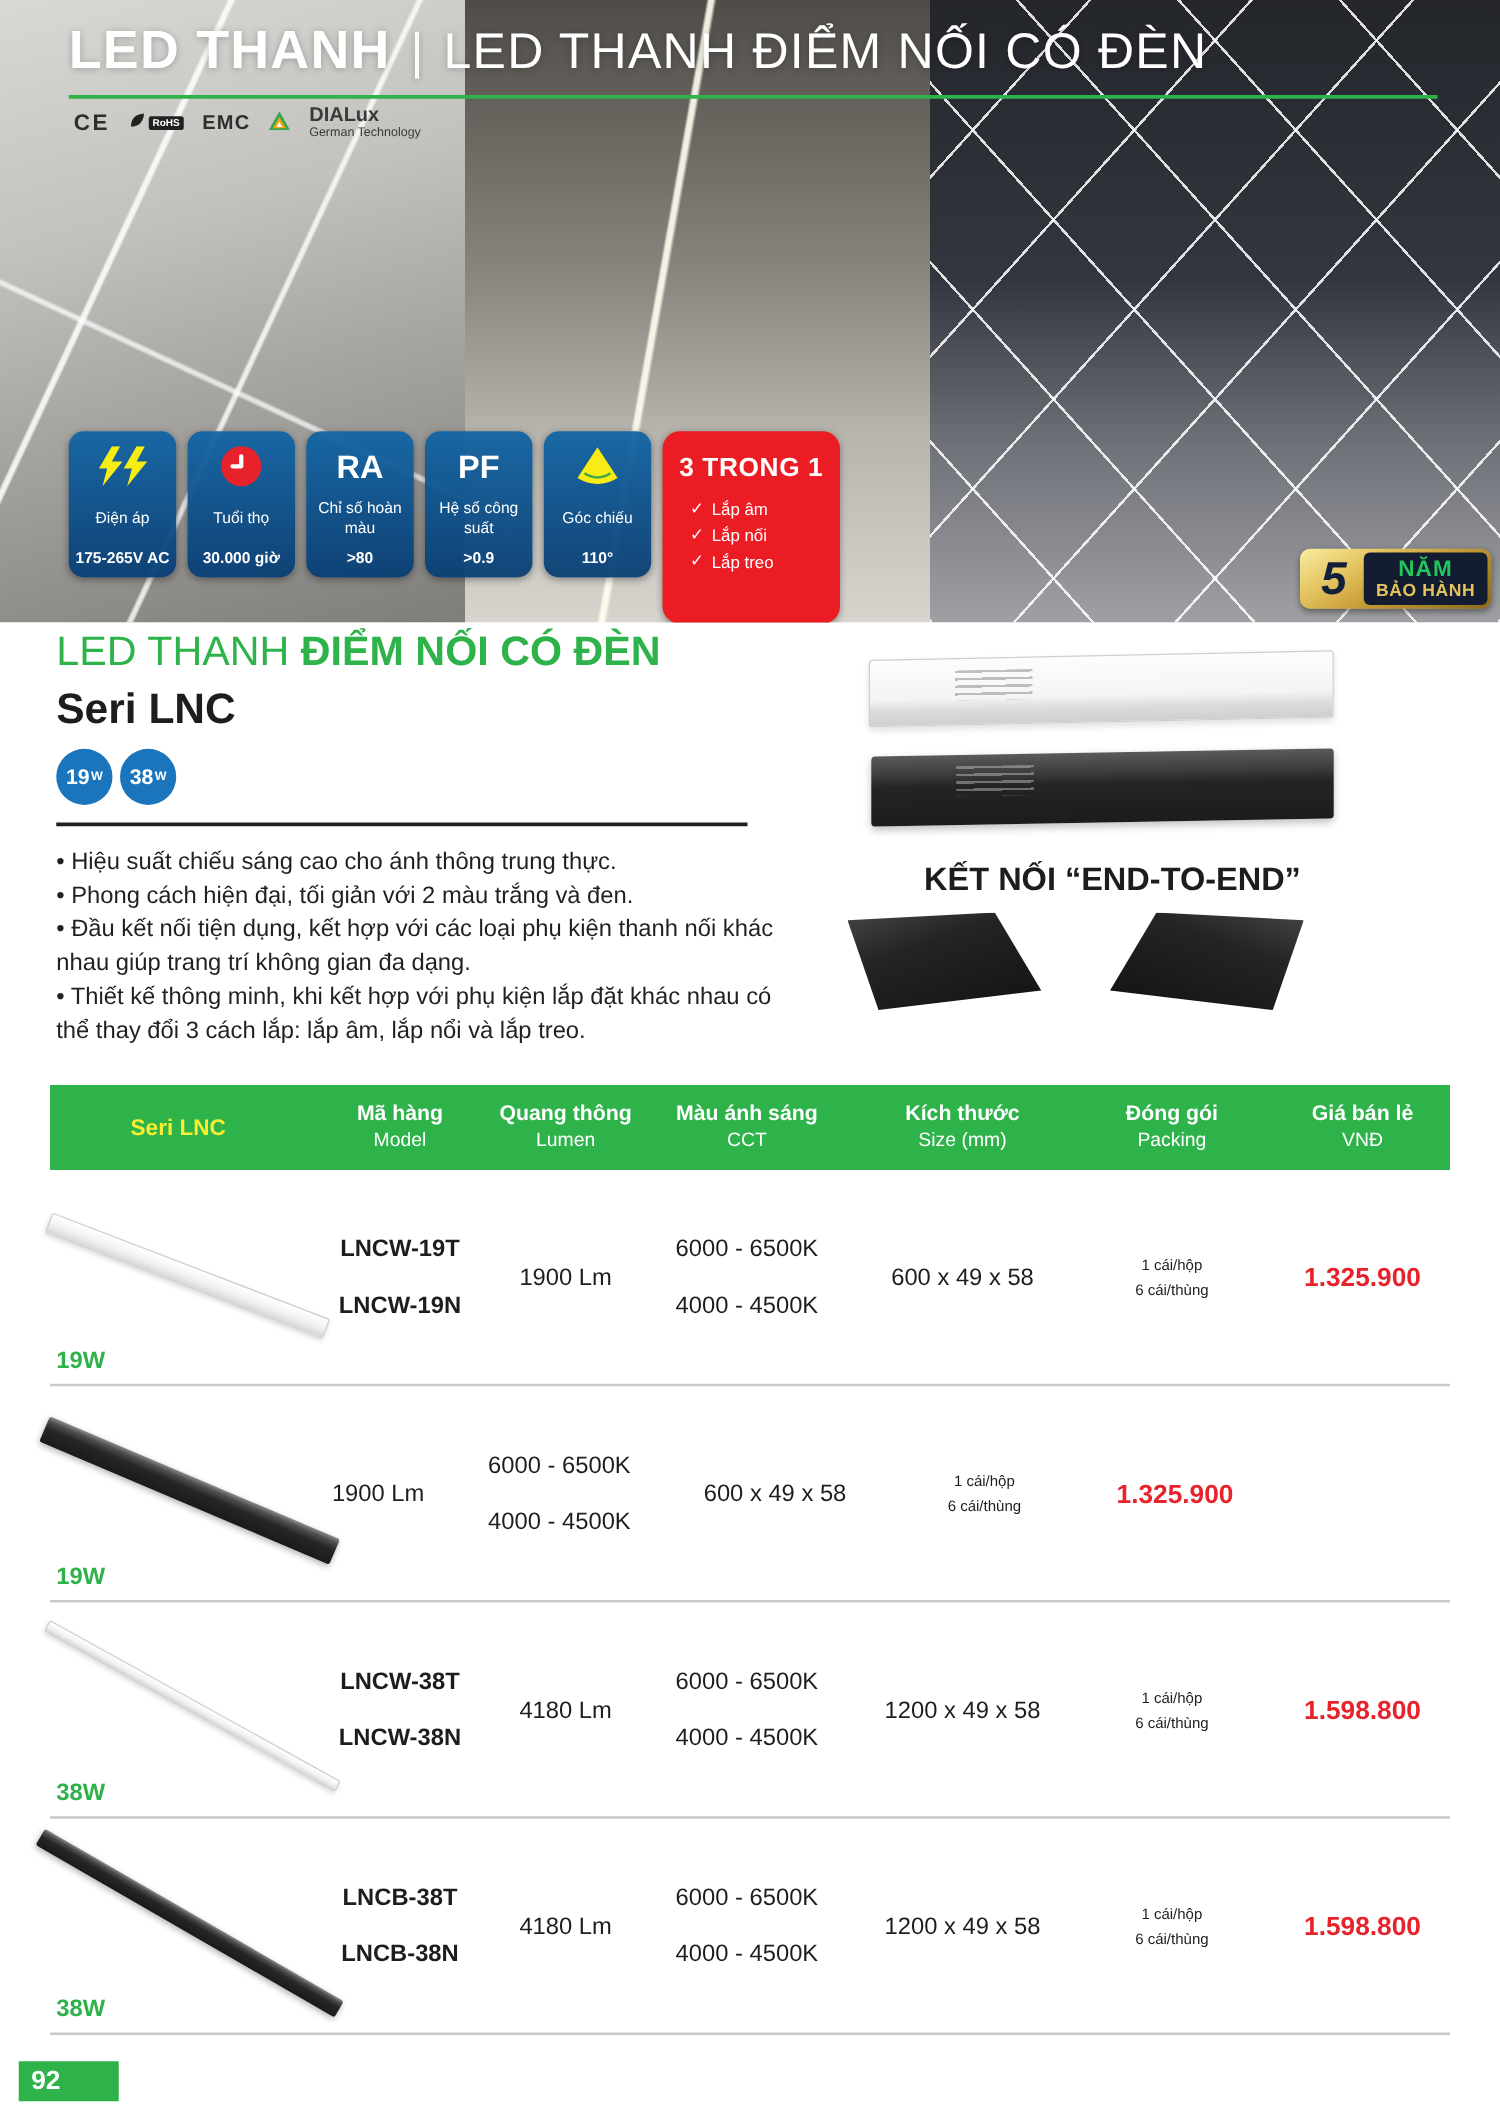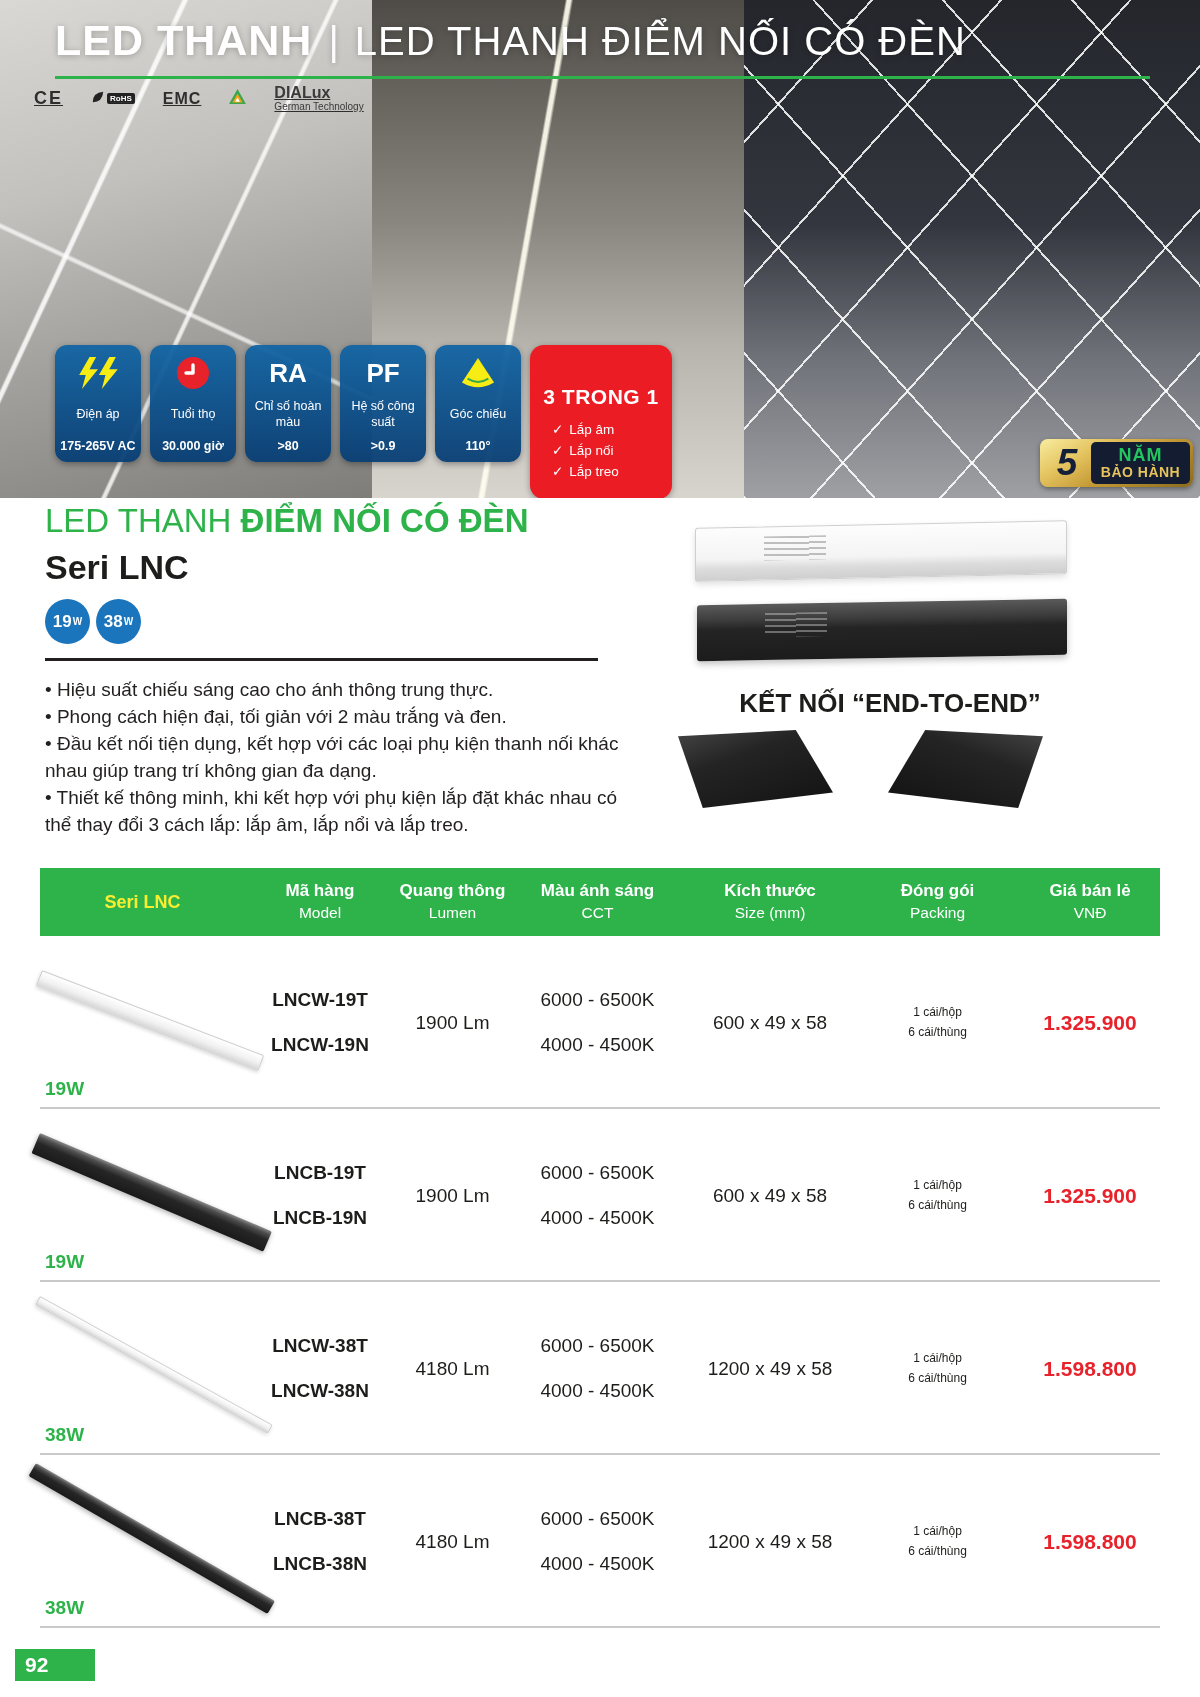--- a/index.html
+++ b/index.html
@@ -25,42 +25,42 @@
       repeating-linear-gradient(-48deg, rgba(255,255,255,.85) 0 2px, transparent 2px 96px),
       linear-gradient(180deg,#24262c 0%,#33363e 45%,#70727a 72%,#9fa0a3 100%); }
 
   .hero-title { position:absolute; left:55px; top:16px; display:flex; align-items:baseline; gap:16px;
     color:#fff; white-space:nowrap; text-shadow:0 1px 6px rgba(0,0,0,.25); }
   .t-bold { font-size:43px; font-weight:800; letter-spacing:1px; }
   .t-sep  { font-size:40px; font-weight:300; opacity:.95; }
   .t-rest { font-size:40px; font-weight:400; letter-spacing:1px; }
   .hero-line { position:absolute; left:55px; top:76px; width:1095px; height:3px; background:#2eb34a; }
 
-  .certs { position:absolute; left:34px; top:85px; display:flex; align-items:center; gap:28px; color:#2e2e2e;text-decoration:underline; }
+  .certs { position:absolute; left:59px; top:85px; display:flex; align-items:center; gap:15px; color:#2e2e2e; }
   .ce-mark { font-size:18px; font-weight:700; letter-spacing:2px; }
   .rohs { display:flex; align-items:center; gap:2px; }
   .rohs-box { font-size:8px; font-weight:700; background:#222; color:#fff; padding:1px 3px; border-radius:2px; }
   .emc-mark { font-size:16px; font-weight:800; letter-spacing:1px; }
   .dialux { line-height:1.05; }
   .dialux-main { font-size:16px; font-weight:800; color:#3a3a3a; }
   .dialux-sub { font-size:10px; color:#3a3a3a; }
 
   .badges { position:absolute; left:55px; top:345px; display:flex; gap:9px; align-items:flex-start; }
   .badge { width:86px; height:117px; border-radius:12px; padding:10px 4px 9px;
     background:linear-gradient(180deg, rgba(17,100,164,.95) 0%, rgba(8,62,116,.95) 100%);
     display:flex; flex-direction:column; align-items:center; color:#fff; box-shadow:0 2px 6px rgba(0,0,0,.35); }
   .badge-icon { height:36px; display:flex; align-items:center; justify-content:center; }
   .icon-text { font-size:26px; font-weight:800; line-height:1; }
   .badge-label { flex:1; display:flex; align-items:center; text-align:center; font-size:12.5px; line-height:1.25; }
   .badge-value { font-size:12.5px; font-weight:700; white-space:nowrap; }
   .chip-grid { display:grid; grid-template-columns:repeat(4,9px); grid-template-rows:repeat(3,9px); gap:2px; }
   .chip-grid span { background:#f7ec13; display:block; }
 
   .promo { width:142px; height:154px; border-radius:14px; background:#ec1c24; color:#fff;
-    padding:40px 12px 10px; box-shadow:0 2px 6px rgba(0,0,0,.35); }
+    padding:18px 12px 10px; box-shadow:0 2px 6px rgba(0,0,0,.35); }
   .promo-title { font-size:21px; font-weight:800; text-align:center; letter-spacing:.5px; white-space:nowrap; }
   .promo-items { margin-top:12px; display:flex; flex-direction:column; gap:5px; padding-left:10px; }
   .promo-item { font-size:13.5px; display:flex; gap:6px; align-items:center; }
 
   .warranty { position:absolute; left:1040px; top:439px; width:153px; height:48px; border-radius:8px;
     background:linear-gradient(150deg,#f9eda0 0%,#e3c25e 30%,#c49a36 55%,#8a6a1c 100%);
     padding:3px; display:flex; box-shadow:0 2px 5px rgba(0,0,0,.4); }
   .w-num { width:48px; display:flex; align-items:center; justify-content:center;
     font-size:37px; font-weight:800; font-style:italic; color:#14203a; }
   .w-right { flex:1; background:#131c30; border-radius:5px; display:flex; flex-direction:column;
@@ -339,24 +339,20 @@
       </div>
       <div class="c-price cell price-cell">1.325.900</div>
       <div class="watt-label">19W</div>
       <div class="row-divider"></div>
     </div>
 
     <div class="trow r2">
       <div class="prod">
           <div class="prod-bar pb-black"></div>
         </div>
-      <div class="c-model cell model-cell">
-        <div>LNCB-19T</div>
-          <div>LNCB-19N</div>
-      </div>
       <div class="c-lumen cell lumen-cell">1900 Lm</div>
       <div class="c-cct cell cct-cell">
         <div>6000 - 6500K</div>
           <div>4000 - 4500K</div>
       </div>
       <div class="c-size cell size-cell">600 x 49 x 58</div>
       <div class="c-pack cell pack-cell">
         <div>1 cái/hộp</div>
           <div>6 cái/thùng</div>
       </div>

